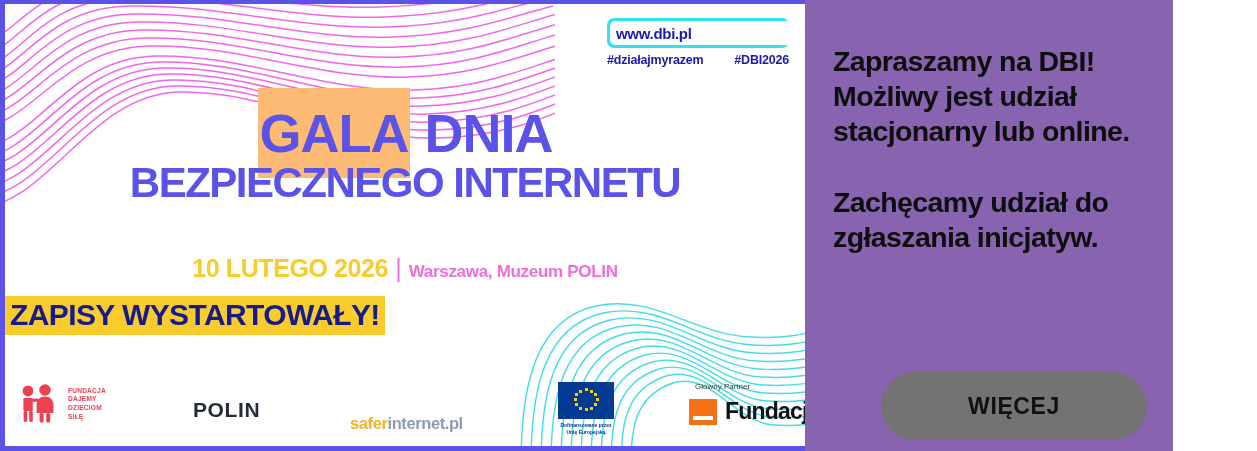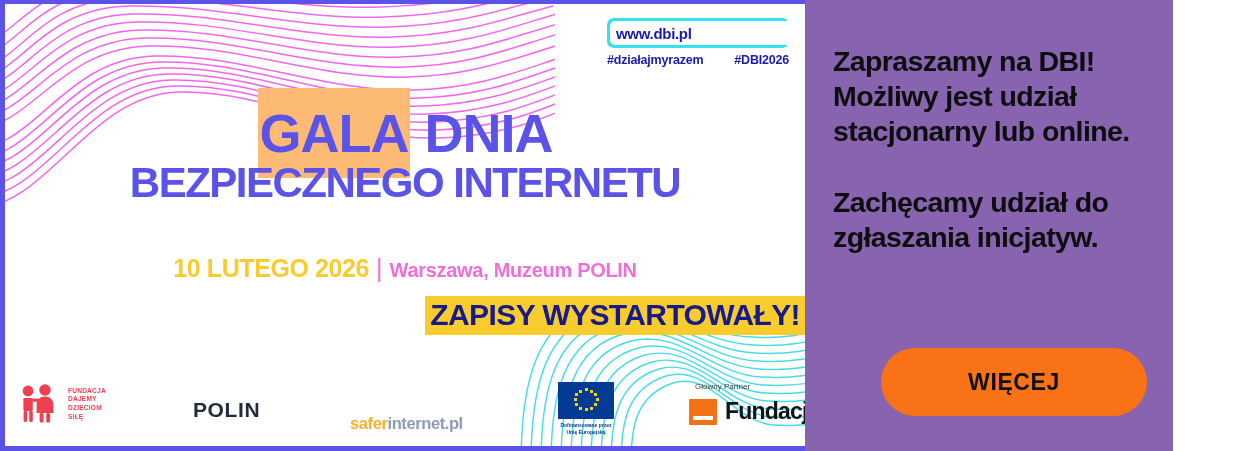--- a/index.html
+++ b/index.html
@@ -113,29 +113,29 @@
     text-align: center;
   }
   #date-separator {
     color: #ef6ed8;
     font-size: 25px;
     font-weight: 400;
     margin: 0 7px;
   }
   #venue-text {
     color: #ef6ed8;
-    font-size: 20px;
+    font-size: 17px;
     font-weight: 600;
     letter-spacing: -0.3px;
   }
 
   #signup-row {
     position: absolute;
     left: 0; right: 0; top: 292px;
-    text-align: right;
+    text-align: left;
   }
   #signup-text {
     display: inline-block;
     background: #f8cc2c;
     color: #161a8c;
     font-size: 30px;
     font-weight: 700;
     letter-spacing: -0.6px;
     padding: 2px 5px 3px 5px;
   }
@@ -235,29 +235,30 @@
     line-height: 1.23;
     letter-spacing: -0.6px;
   }
   #promo-para-2 { margin-top: 36px; }
   #cta-wrap {
     position: absolute;
     left: 76px; top: 348px;
   }
   #cta-button {
     width: 266px; height: 68px;
-    background: #f97316;
+    background: #737373;
     border: none;
     border-radius: 34px;
     color: #111111;
     font-family: "Liberation Sans", sans-serif;
     font-size: 23px;
     font-weight: 700;
     letter-spacing: 0.6px;
     cursor: pointer;
+    margin-top: 24px;
   }
 </style>
 </head>
 <body>
 
 <div id="banner">
 
   <div id="left-panel">
 
     <svg class="wave-layer" id="wave-magenta" viewBox="0 0 560 210" preserveAspectRatio="none">

